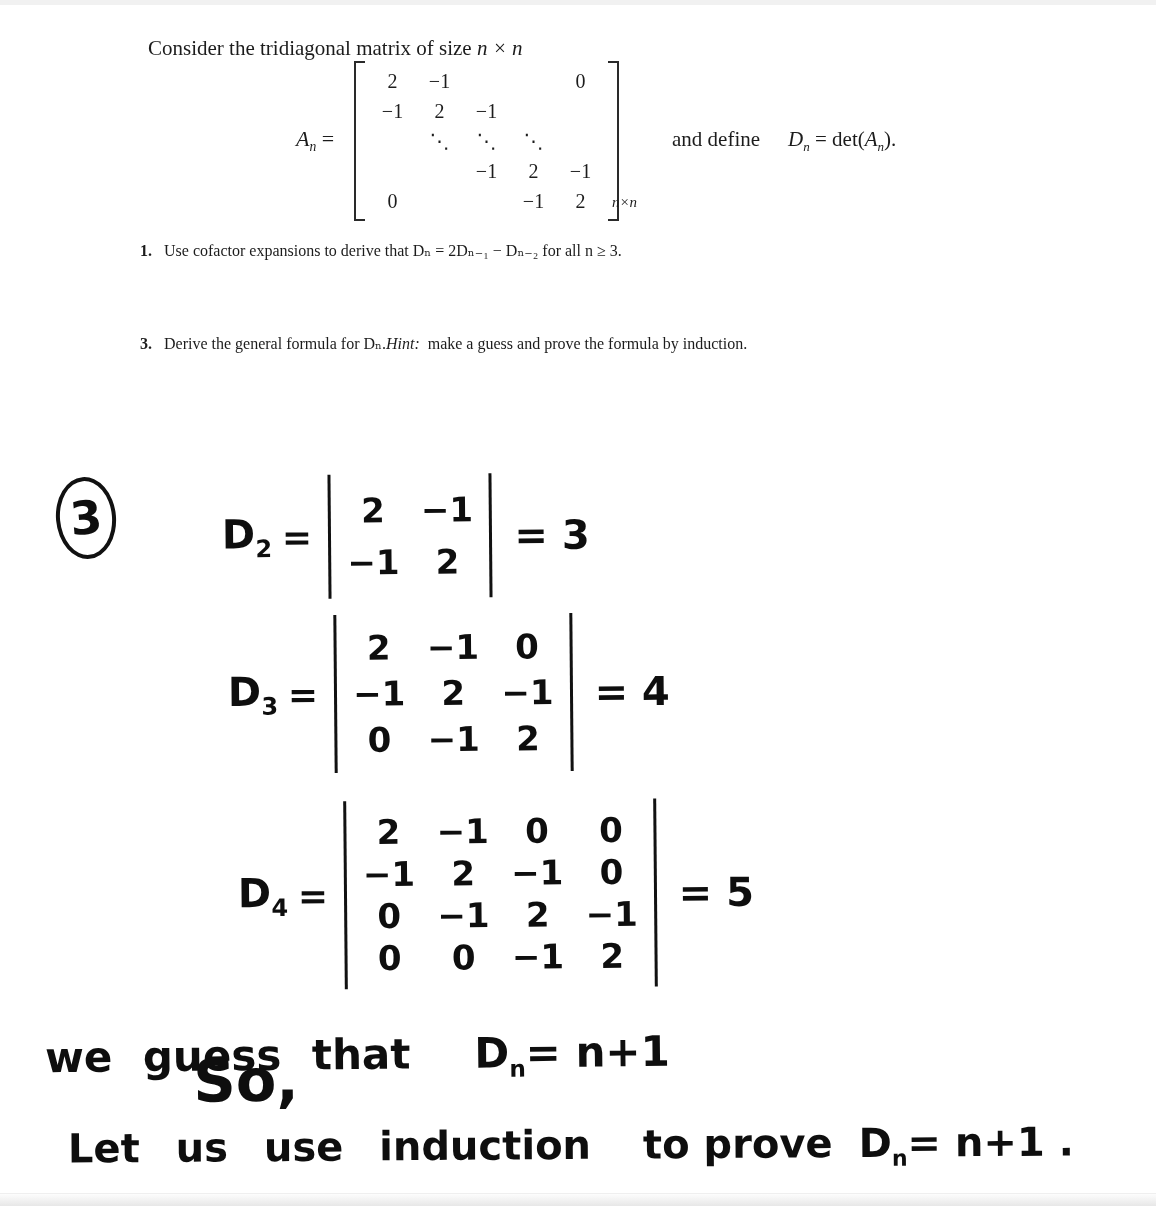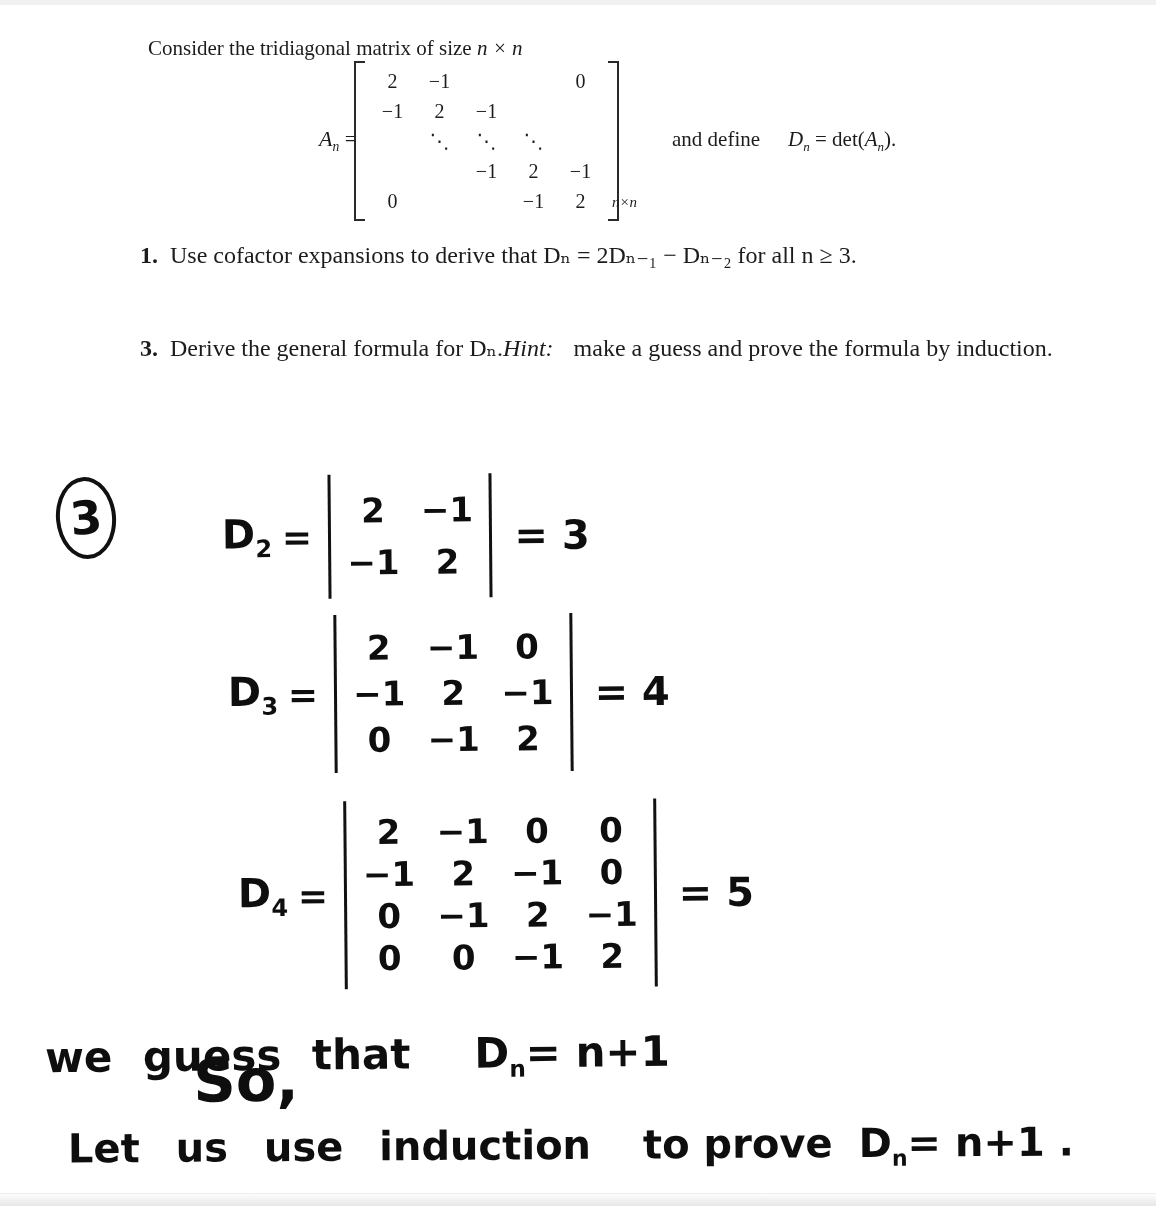--- a/index.html
+++ b/index.html
@@ -10,41 +10,41 @@
   }
   .top-strip { position:absolute; top:0; left:0; right:0; height:5px; background:#f1f1f1; }
   .bottom-strip { position:absolute; bottom:0; left:0; right:0; height:12px;
     background:linear-gradient(#fdfdfd,#e7e7e7); border-top:1px solid #efefef; }
 
   
   .intro { position:absolute; left:148px; top:15px; font-size:21px; }
   .math-it { font-style:italic; }
   sub { font-size:0.62em; }
 
-  .an-label { position:absolute; left:296px; top:126px; font-size:22px;margin-left:23px; }
+  .an-label { position:absolute; left:296px; top:126px; font-size:22px; }
   .an-label .var { font-style:italic; }
 
   .bmatrix { position:absolute; left:354px; top:61px; display:flex; align-items:stretch; }
   .bracket { width:9px; border:2px solid #2a2a2a; }
   .bracket.left  { border-right:none; }
   .bracket.right { border-left:none; }
   .mgrid { display:grid; padding:5px 4px; font-size:20px; }
   .mgrid span { min-width:47px; height:30px; display:flex; align-items:center; justify-content:center; }
 
   .msub { position:absolute; left:612px; top:194px; font-size:15px; }
   .msub .var { font-style:italic; }
 
   .define-line { position:absolute; left:672px; top:127px; font-size:21px; }
   .define-line .formula { margin-left:28px;margin-top:44px; }
   .define-line .var { font-style:italic; }
 
-  .task { position:absolute; left:140px; font-size:24px; white-space:nowrap; }
+  .task { position:absolute; left:140px; font-size:16px; white-space:nowrap; }
   .task .num { font-weight:bold; margin-right:12px; }
   .task .hint-label { font-style:italic; }
-  .task .hint-text { margin-left:20px;font-family:Liberation Serif, serif; }
+  .task .hint-text { margin-left:8px;font-family:Liberation Serif, serif; }
   .t1 { top:241px; } .t2 { top:288px; } .t3 { top:334px; } .t4 { top:381px; }
 
   
   .hw { font-family:"DejaVu Sans","Liberation Sans",sans-serif; font-weight:600; color:#0e0e0e; }
 
   .circled {
     position:absolute; left:56px; top:477px; width:52px; height:74px;
     border:4px solid #111; border-radius:50%;
     display:flex; align-items:center; justify-content:center;
     font-size:46px; transform:rotate(-5deg);

